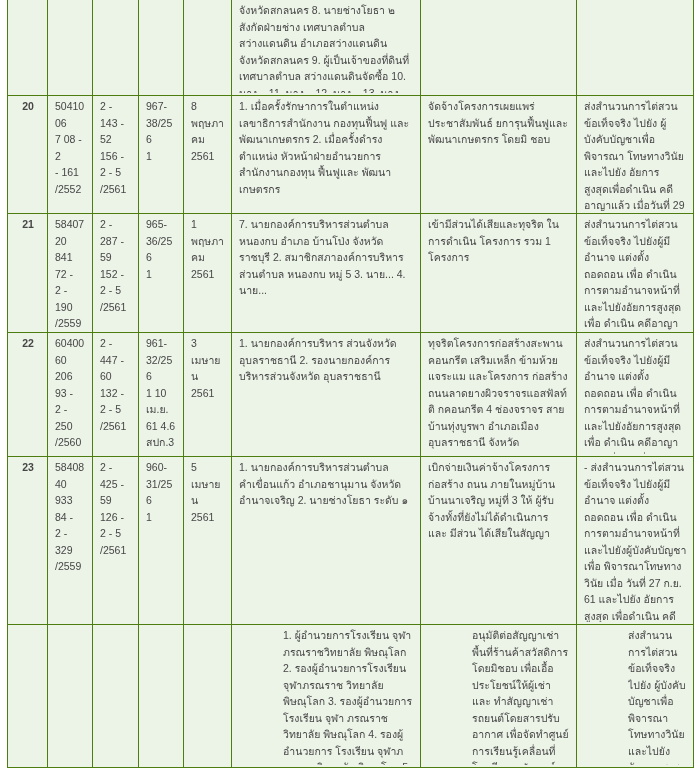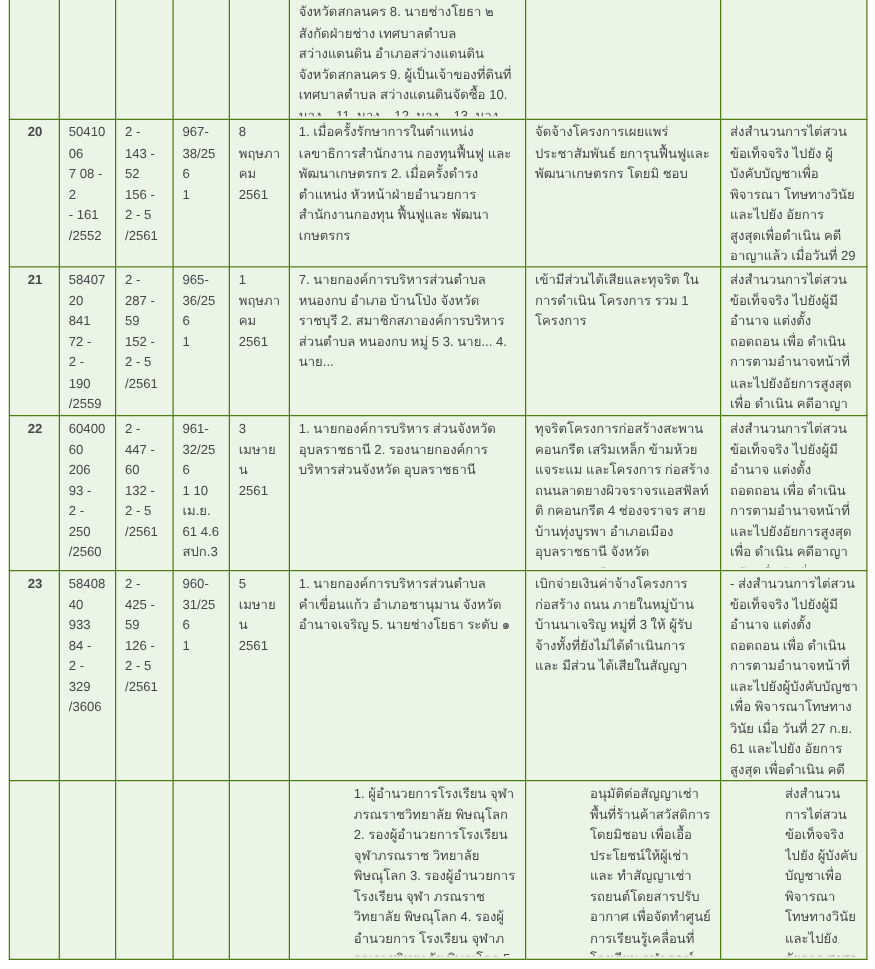--- a/index.html
+++ b/index.html
@@ -177,33 +177,33 @@
           </td>
       </tr>
 
       <tr class="r4">
         <td class="c-no">
             <div class="cc">23</div>
           </td>
         <td class="pre"><div class="cc">5840840
 933 84 -
 2 - 329
-/3606</div></td>
+/2559</div></td>
         <td class="pre"><div class="cc">2 - 425 -
 59 126 -
 2 - 5
 /2561</div></td>
         <td class="pre"><div class="cc">960-
 31/256
 1</div></td>
         <td class="pre"><div class="cc">5
 เมษายน
 2561</div></td>
         <td>
-            <div class="cc">1. นายกองค์การบริหารส่วนตำบล คำเขื่อนแก้ว อำเภอชานุมาน จังหวัดอำนาจเจริญ 5. นายช่างโยธา ระดับ ๑</div>
+            <div class="cc">1. นายกองค์การบริหารส่วนตำบล คำเขื่อนแก้ว อำเภอชานุมาน จังหวัดอำนาจเจริญ 2. นายช่างโยธา ระดับ ๑</div>
           </td>
         <td>
             <div class="cc">เบิกจ่ายเงินค่าจ้างโครงการก่อสร้าง ถนน ภายในหมู่บ้าน บ้านนาเจริญ หมู่ที่ 3 ให้ ผู้รับจ้างทั้งที่ยังไม่ได้ดำเนินการ และ มีส่วน ได้เสียในสัญญา</div>
           </td>
         <td>
             <div class="cc">- ส่งสำนวนการไต่สวน ข้อเท็จจริง ไปยังผู้มีอำนาจ แต่งตั้งถอดถอน เพื่อ ดำเนินการตามอำนาจหน้าที่ และไปยังผู้บังคับบัญชา เพื่อ พิจารณาโทษทางวินัย เมื่อ วันที่ 27 ก.ย. 61 และไปยัง อัยการสูงสุด เพื่อดำเนิน คดีอาญา เมื่อวันที่ 20 ก.ย. 61</div>
           </td>
       </tr>
 
       <tr class="r5">

